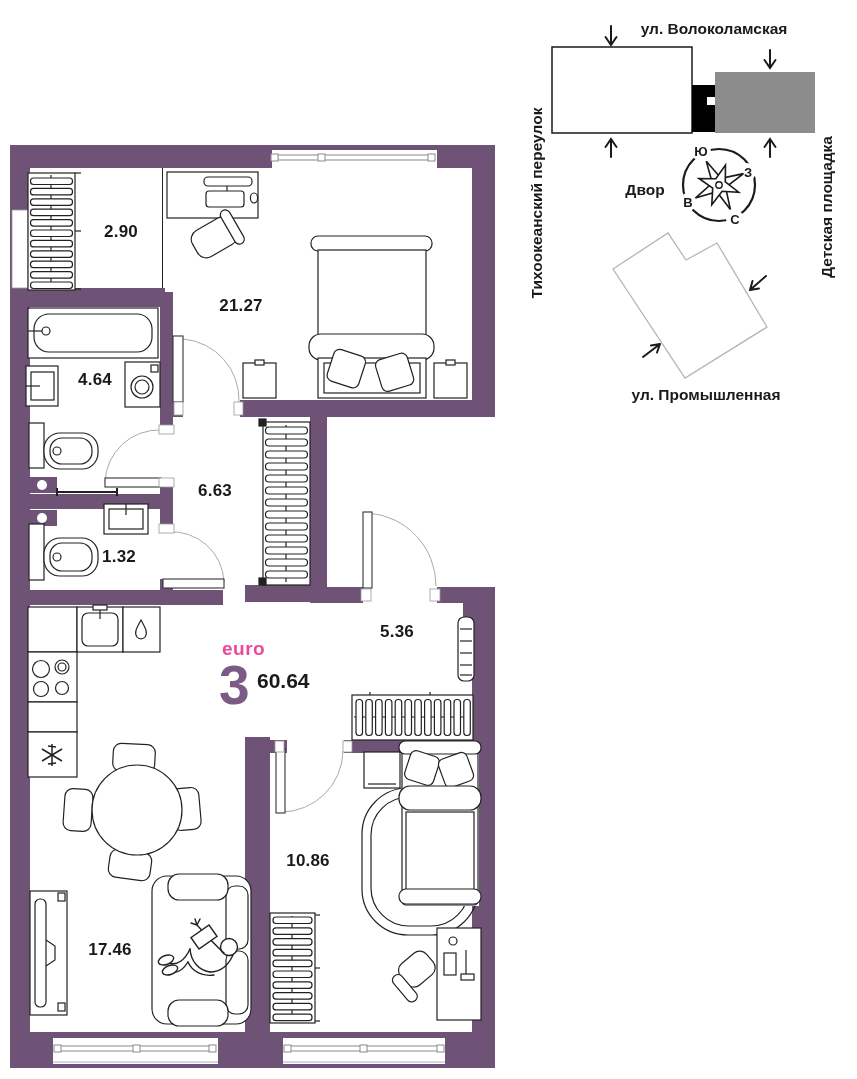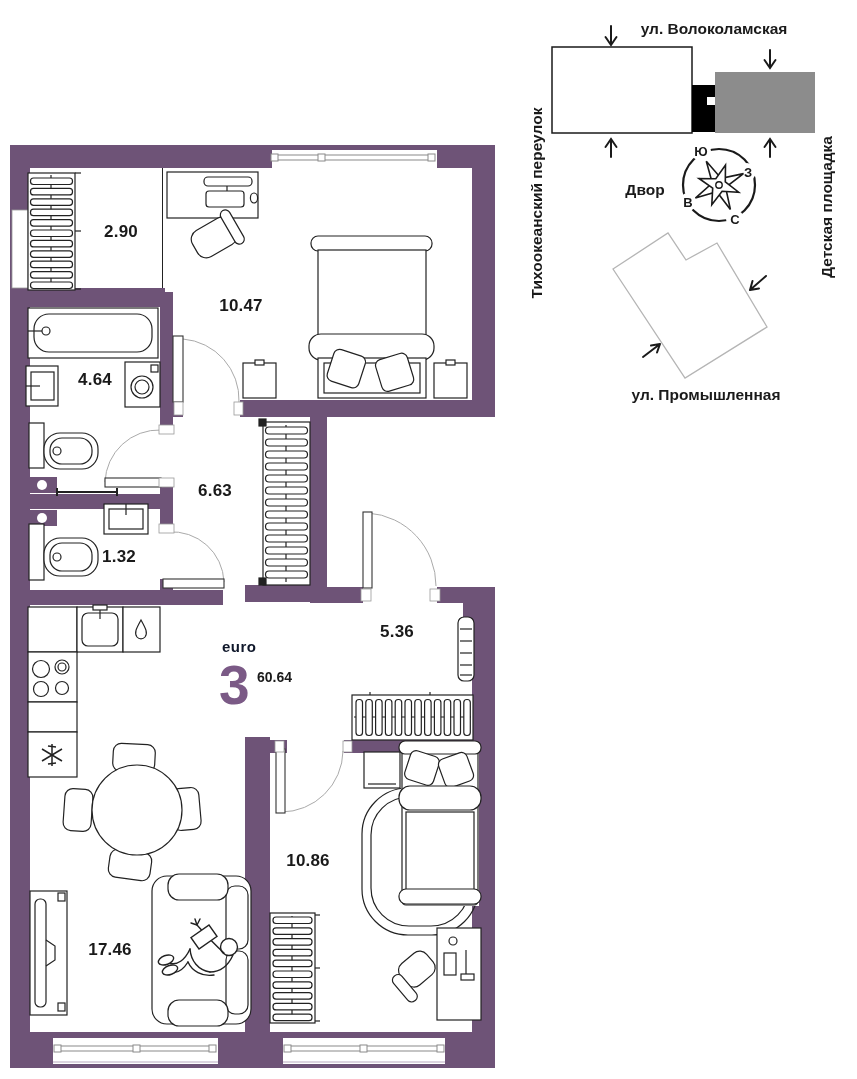--- a/index.html
+++ b/index.html
@@ -5,23 +5,23 @@
   html,body{margin:0;padding:0;background:#fff;}
   .stage{position:relative;width:857px;height:1079px;background:#ffffff;overflow:hidden;
          font-family:"Liberation Sans", sans-serif;color:#1a1a1a;}
   .stage svg{position:absolute;left:0;top:0;}
   .lbl{position:absolute;transform:translate(-50%,-50%);font-weight:700;font-size:17px;
        white-space:nowrap;letter-spacing:.2px;color:#1a1a1a;text-align:right;}
   .vlbl{position:absolute;transform:translate(-50%,-50%) rotate(-90deg);font-weight:700;
         font-size:15.5px;white-space:nowrap;color:#1a1a1a;}
   .street{position:absolute;transform:translate(-50%,-50%);font-weight:700;font-size:15.5px;
           white-space:nowrap;color:#1a1a1a;text-align:right;}
-  .euro-word{position:absolute;font-size:15px;font-weight:600;color:#0f172a;letter-spacing:.5px;}
+  .euro-word{position:absolute;font-size:19px;font-weight:600;color:#ec4899;letter-spacing:.5px;}
   .euro-num{position:absolute;font-size:55px;font-weight:600;color:#7B5A86;line-height:1;}
-  .total{position:absolute;font-size:14px;font-weight:700;color:#1a1a1a;}
+  .total{position:absolute;font-size:21px;font-weight:700;color:#1a1a1a;}
   .compass-letter{position:absolute;transform:translate(-50%,-50%);font-weight:700;font-size:13px;color:#1a1a1a;}
 </style>
 </head>
 <body>
 
 <div class="stage">
 <svg width="857" height="1079" viewBox="0 0 857 1079">
 
   <g fill="#6E5377" stroke="none">
     <rect x="10" y="145" width="485" height="23"></rect>
@@ -382,21 +382,21 @@
       <circle cx="688" cy="202" r="9" fill="#ffffff"></circle>
       <circle cx="735" cy="219" r="9" fill="#ffffff"></circle>
       <path d="M706.3,161.2 L721.2,178.4 L743.5,173.6 L725.6,187.4 L730.4,209.5 L716.8,191.7 L695.4,198.1 L712.3,183.0 Z" fill="#ffffff" stroke="#1a1a1a" stroke-width="1.6"></path>
       <path d="M725.5,165 L725.3,181.9 L738.7,192.2 L722.1,191.3 L711.8,204.7 L712.7,188.1 L699,178.5 L715.8,178.8 Z" fill="#ffffff" stroke="#1a1a1a" stroke-width="1.6"></path>
       <circle cx="719" cy="185" r="3.2" fill="#ffffff" stroke="#1a1a1a" stroke-width="1.4"></circle>
     </g>
   </g>
 </svg>
 
   <div class="lbl" style="left:121px;top:232px">2.90</div>
-  <div class="lbl" style="left:241px;top:306px">10.47</div>
+  <div class="lbl" style="left:241px;top:306px">21.27</div>
   <div class="lbl" style="left:95px;top:380px">4.64</div>
   <div class="lbl" style="left:215px;top:491px">6.63</div>
   <div class="lbl" style="left:119px;top:557px">1.32</div>
   <div class="lbl" style="left:397px;top:632px">5.36</div>
   <div class="lbl" style="left:308px;top:861px">10.86</div>
   <div class="lbl" style="left:110px;top:950px">17.46</div>
 
   <div class="euro-word" style="left:222px;top:638px">euro</div>
   <div class="euro-num" style="left:219px;top:658px">3</div>
   <div class="total" style="left:257px;top:669px">60.64</div>

